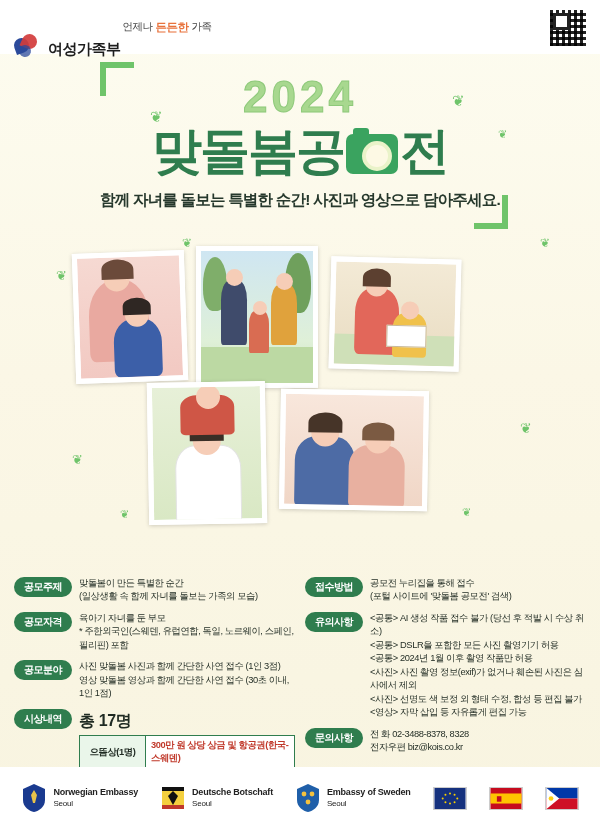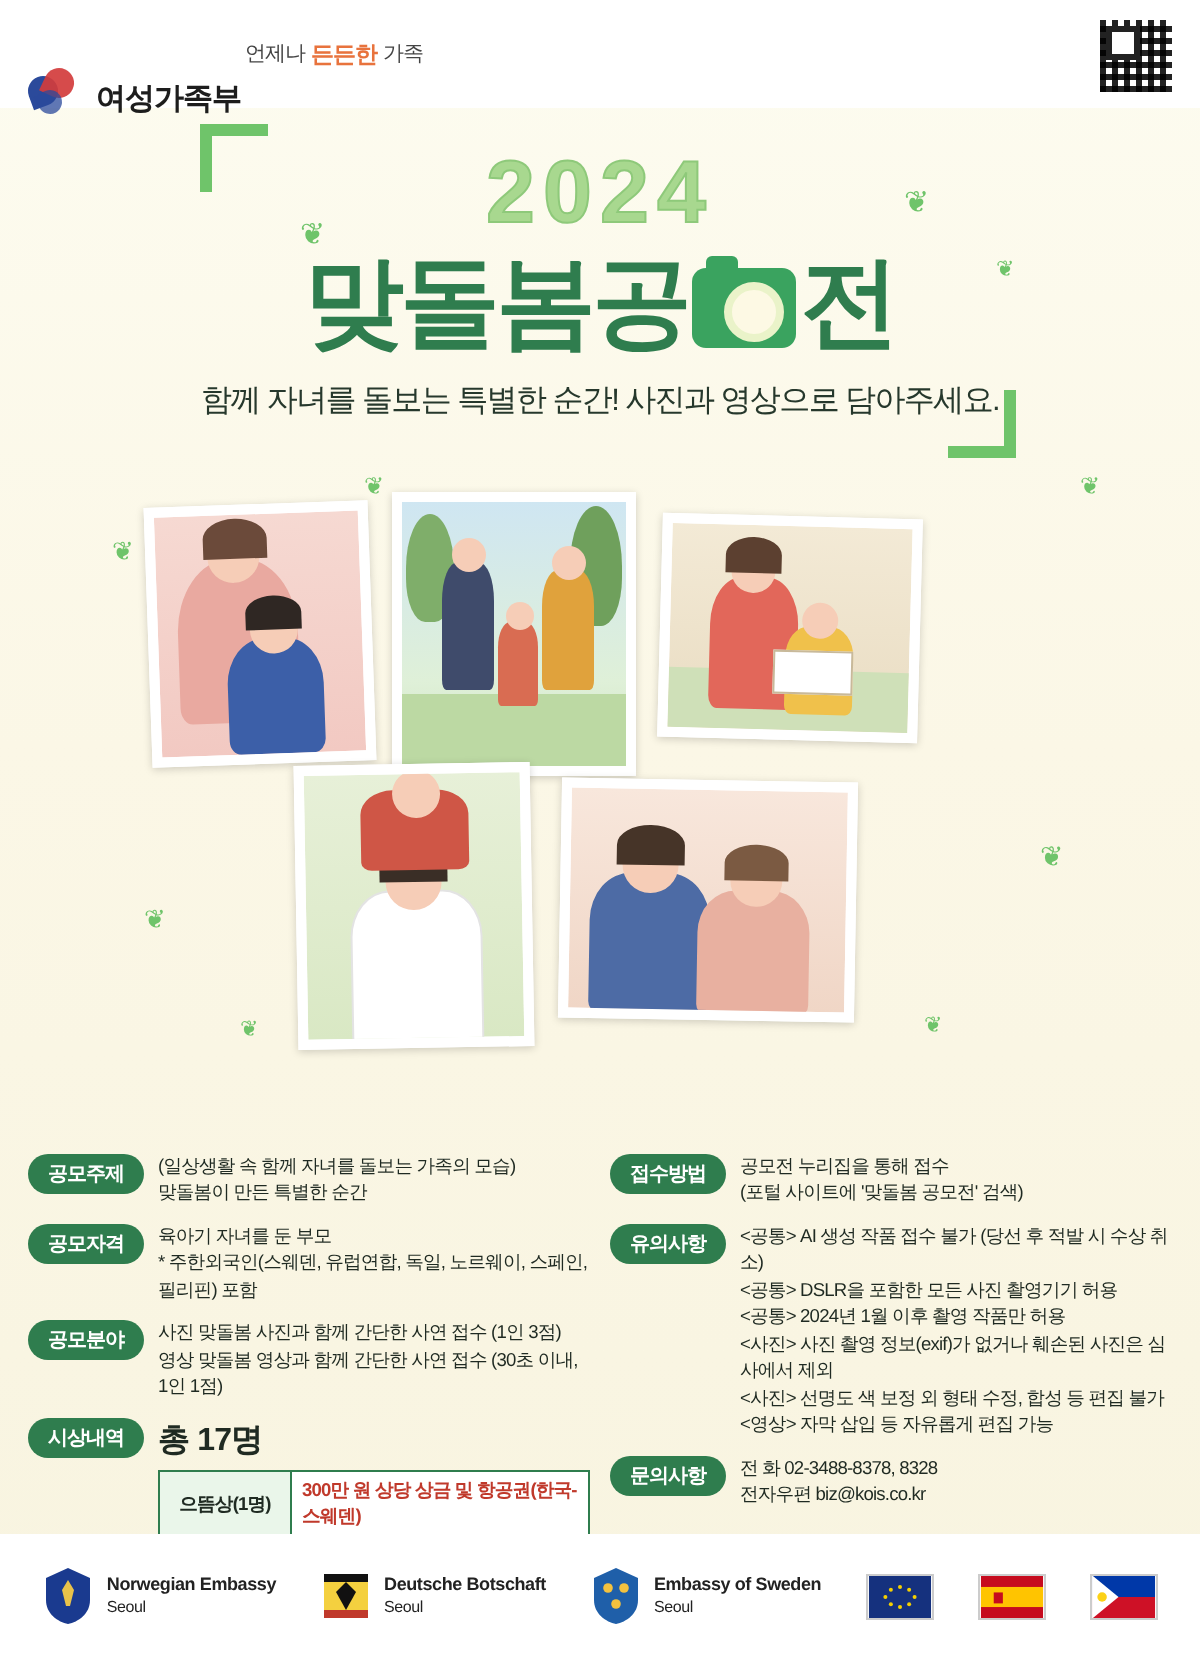--- a/index.html
+++ b/index.html
@@ -75,21 +75,21 @@
   .maintitle .cam::before {
     content:""; position:absolute; left:16px; top:7px; width:22px; height:22px;
     border-radius:50%; background:#fdf9e4; border:4px solid #eaf3c9;
   }
   .maintitle .cam::after {
     content:""; position:absolute; left:7px; top:-6px; width:16px; height:8px;
     background:#3aa35f; border-radius:3px 3px 0 0;
   }
   .subtitle {
     position: absolute; top: 190px; left:0; right:0; text-align:center;
-    font-size: 15.5px; font-weight: normal; color: #26382c; letter-spacing: -0.8px;
+    font-size: 15.5px; font-weight: bold; color: #26382c; letter-spacing: -0.8px;
   }
 
   
   .collage { position: absolute; top: 232px; left: 0; width: 600px; height: 305px; }
   .photo {
     position: absolute; background: #fff; border: 5px solid #fff;
     box-shadow: 0 1px 4px rgba(0,0,0,.18); overflow: hidden;
   }
   .photo .inner { width: 100%; height: 100%; position: relative; }
   .p-a { left: 74px; top: 20px; width: 112px; height: 130px; transform: rotate(-2deg); }
@@ -235,22 +235,22 @@
   </div>
 
   <div class="info">
     <div class="cols">
 
       <div class="col">
 
         <div class="row">
           <div class="tag">공모주제</div>
           <div class="body">
+            <div>맞돌봄이 만든 특별한 순간</div>
             <div>(일상생활 속 함께 자녀를 돌보는 가족의 모습)</div>
-            <div>맞돌봄이 만든 특별한 순간</div>
           </div>
         </div>
 
         <div class="row">
           <div class="tag">공모자격</div>
           <div class="body">
             <div>육아기 자녀를 둔 부모</div>
             <div>* 주한외국인(스웨덴, 유럽연합, 독일, 노르웨이, 스페인, 필리핀) 포함</div>
           </div>
         </div>

